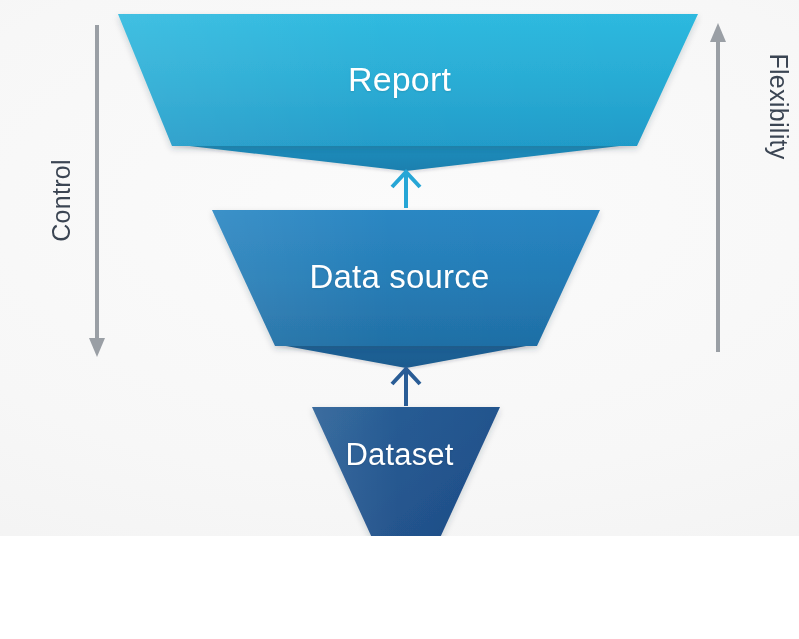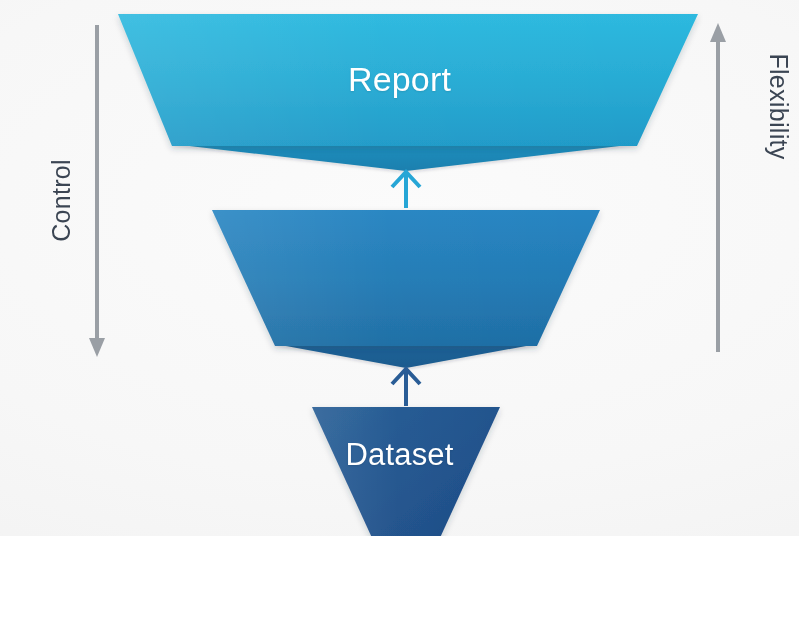--- a/index.html
+++ b/index.html
@@ -159,20 +159,21 @@
     </g>
 
     <g>
       <line x1="718" y1="40" x2="718" y2="352" stroke="#9a9fa5" stroke-width="4"></line>
       <polygon points="710,42 726,42 718,23" fill="#9a9fa5"></polygon>
     </g>
   </svg>
 
   <div class="shape-label" id="label-report">Report</div>
 
+  <div class="shape-label" id="label-datasource">Data source</div>
 
   <div class="shape-label" id="label-dataset">Dataset</div>
 
   <div class="axis-label" id="label-control">Control</div>
 
   <div class="axis-label" id="label-flexibility">Flexibility</div>
 
 </div>
 
 </body></html>

